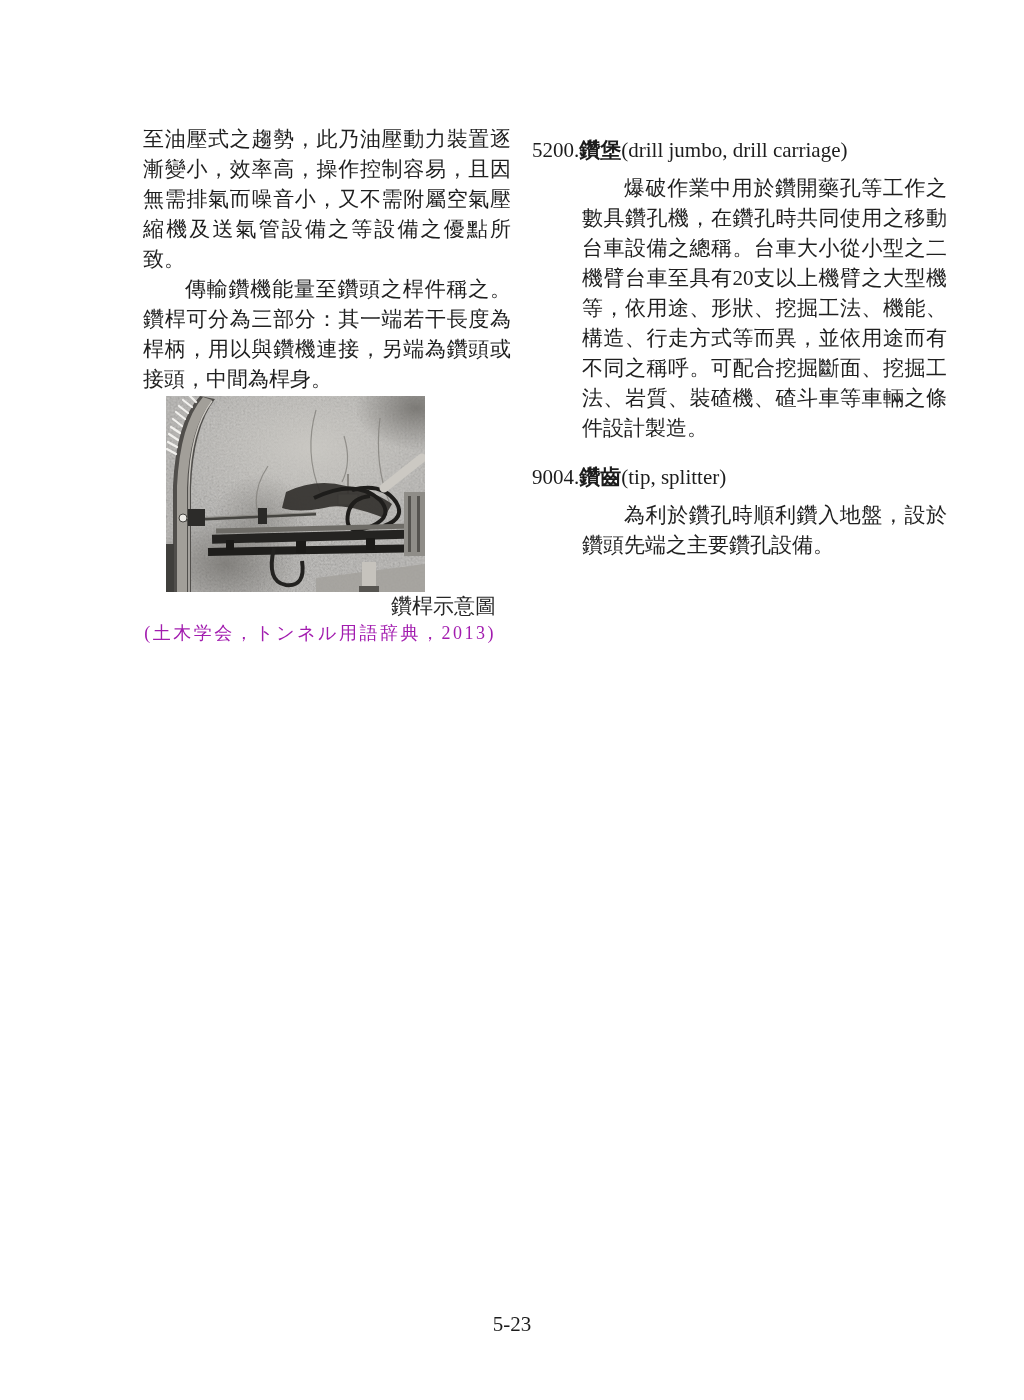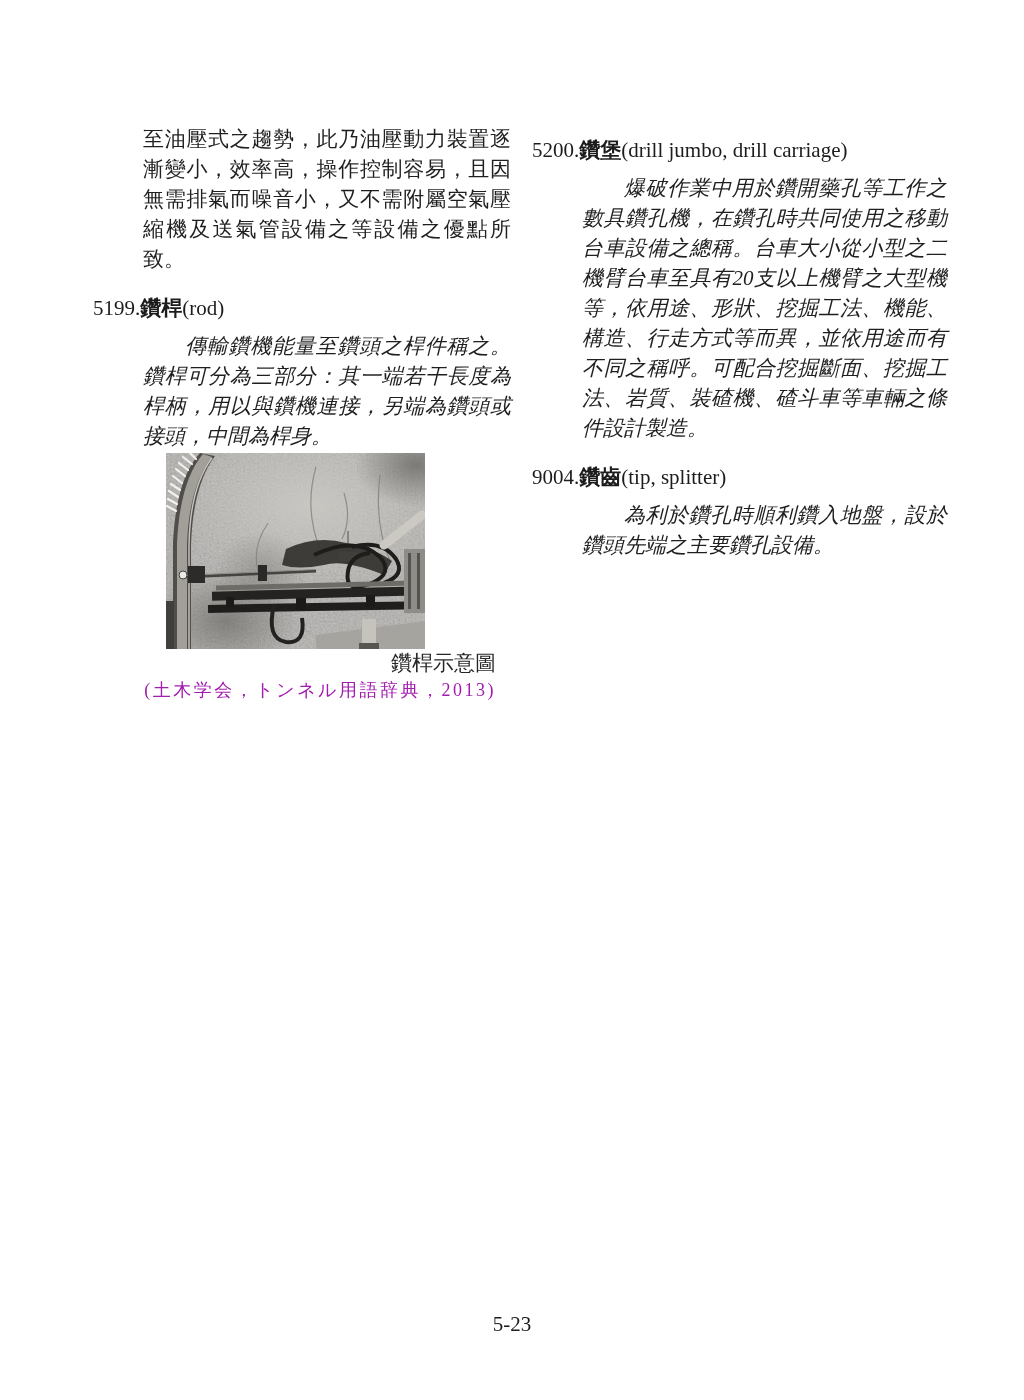--- a/index.html
+++ b/index.html
@@ -10,21 +10,21 @@
     color:#1c1c1c; overflow:hidden;
   }
   .col { position:absolute; top:124px; }
   #col-left  { left:93px;  width:418px; }
   #col-right { left:532px; width:415px; }
 
   .body-par {
     margin-left:50px; font-size:21px; line-height:30px;
     text-align:justify; color:#1f1f1f; word-break:normal;
   }
-  .indent { text-indent:2em;font-style:italic; }
+  .indent { text-indent:2em; }
 
   .entry-heading {
     margin-top:20px; margin-bottom:8px;
     font-size:21px; line-height:29px; white-space:nowrap;
   }
   .entry-heading:first-child { margin-top:12px; }
   .entry-heading .num  { font-weight:normal; }
   .entry-heading .term { font-weight:bold; }
   .entry-heading .eng  { font-weight:normal; }
 
@@ -41,23 +41,20 @@
 </style>
 </head>
 <body>
 
 <div id="page">
 
   <div class="col" id="col-left">
 
     <p class="body-par">至油壓式之趨勢，此乃油壓動力裝置逐漸變小，效率高，操作控制容易，且因無需排氣而噪音小，又不需附屬空氣壓縮機及送氣管設備之等設備之優點所致。</p>
 
-    <div class="entry-heading">
-      <span class="num">5199.</span><span class="term">鑽桿</span><span class="eng">(rod)</span>
-    </div>
 
     <p class="body-par indent">傳輸鑽機能量至鑽頭之桿件稱之。鑽桿可分為三部分：其一端若干長度為桿柄，用以與鑽機連接，另端為鑽頭或接頭，中間為桿身。</p>
 
     <div class="figure">
 
       <svg class="photo-frame" viewBox="0 0 259 196" width="259" height="196" xmlns="http://www.w3.org/2000/svg">
         <defs>
           <filter id="rockNoise" x="0" y="0" width="100%" height="100%">
             <feTurbulence type="fractalNoise" baseFrequency="0.5" numOctaves="3" seed="11" stitchTiles="stitch"></feTurbulence>
             <feColorMatrix type="matrix" values="0.33 0.33 0.33 0 0  0.33 0.33 0.33 0 0  0.33 0.33 0.33 0 0  0 0 0 0 1"></feColorMatrix>

